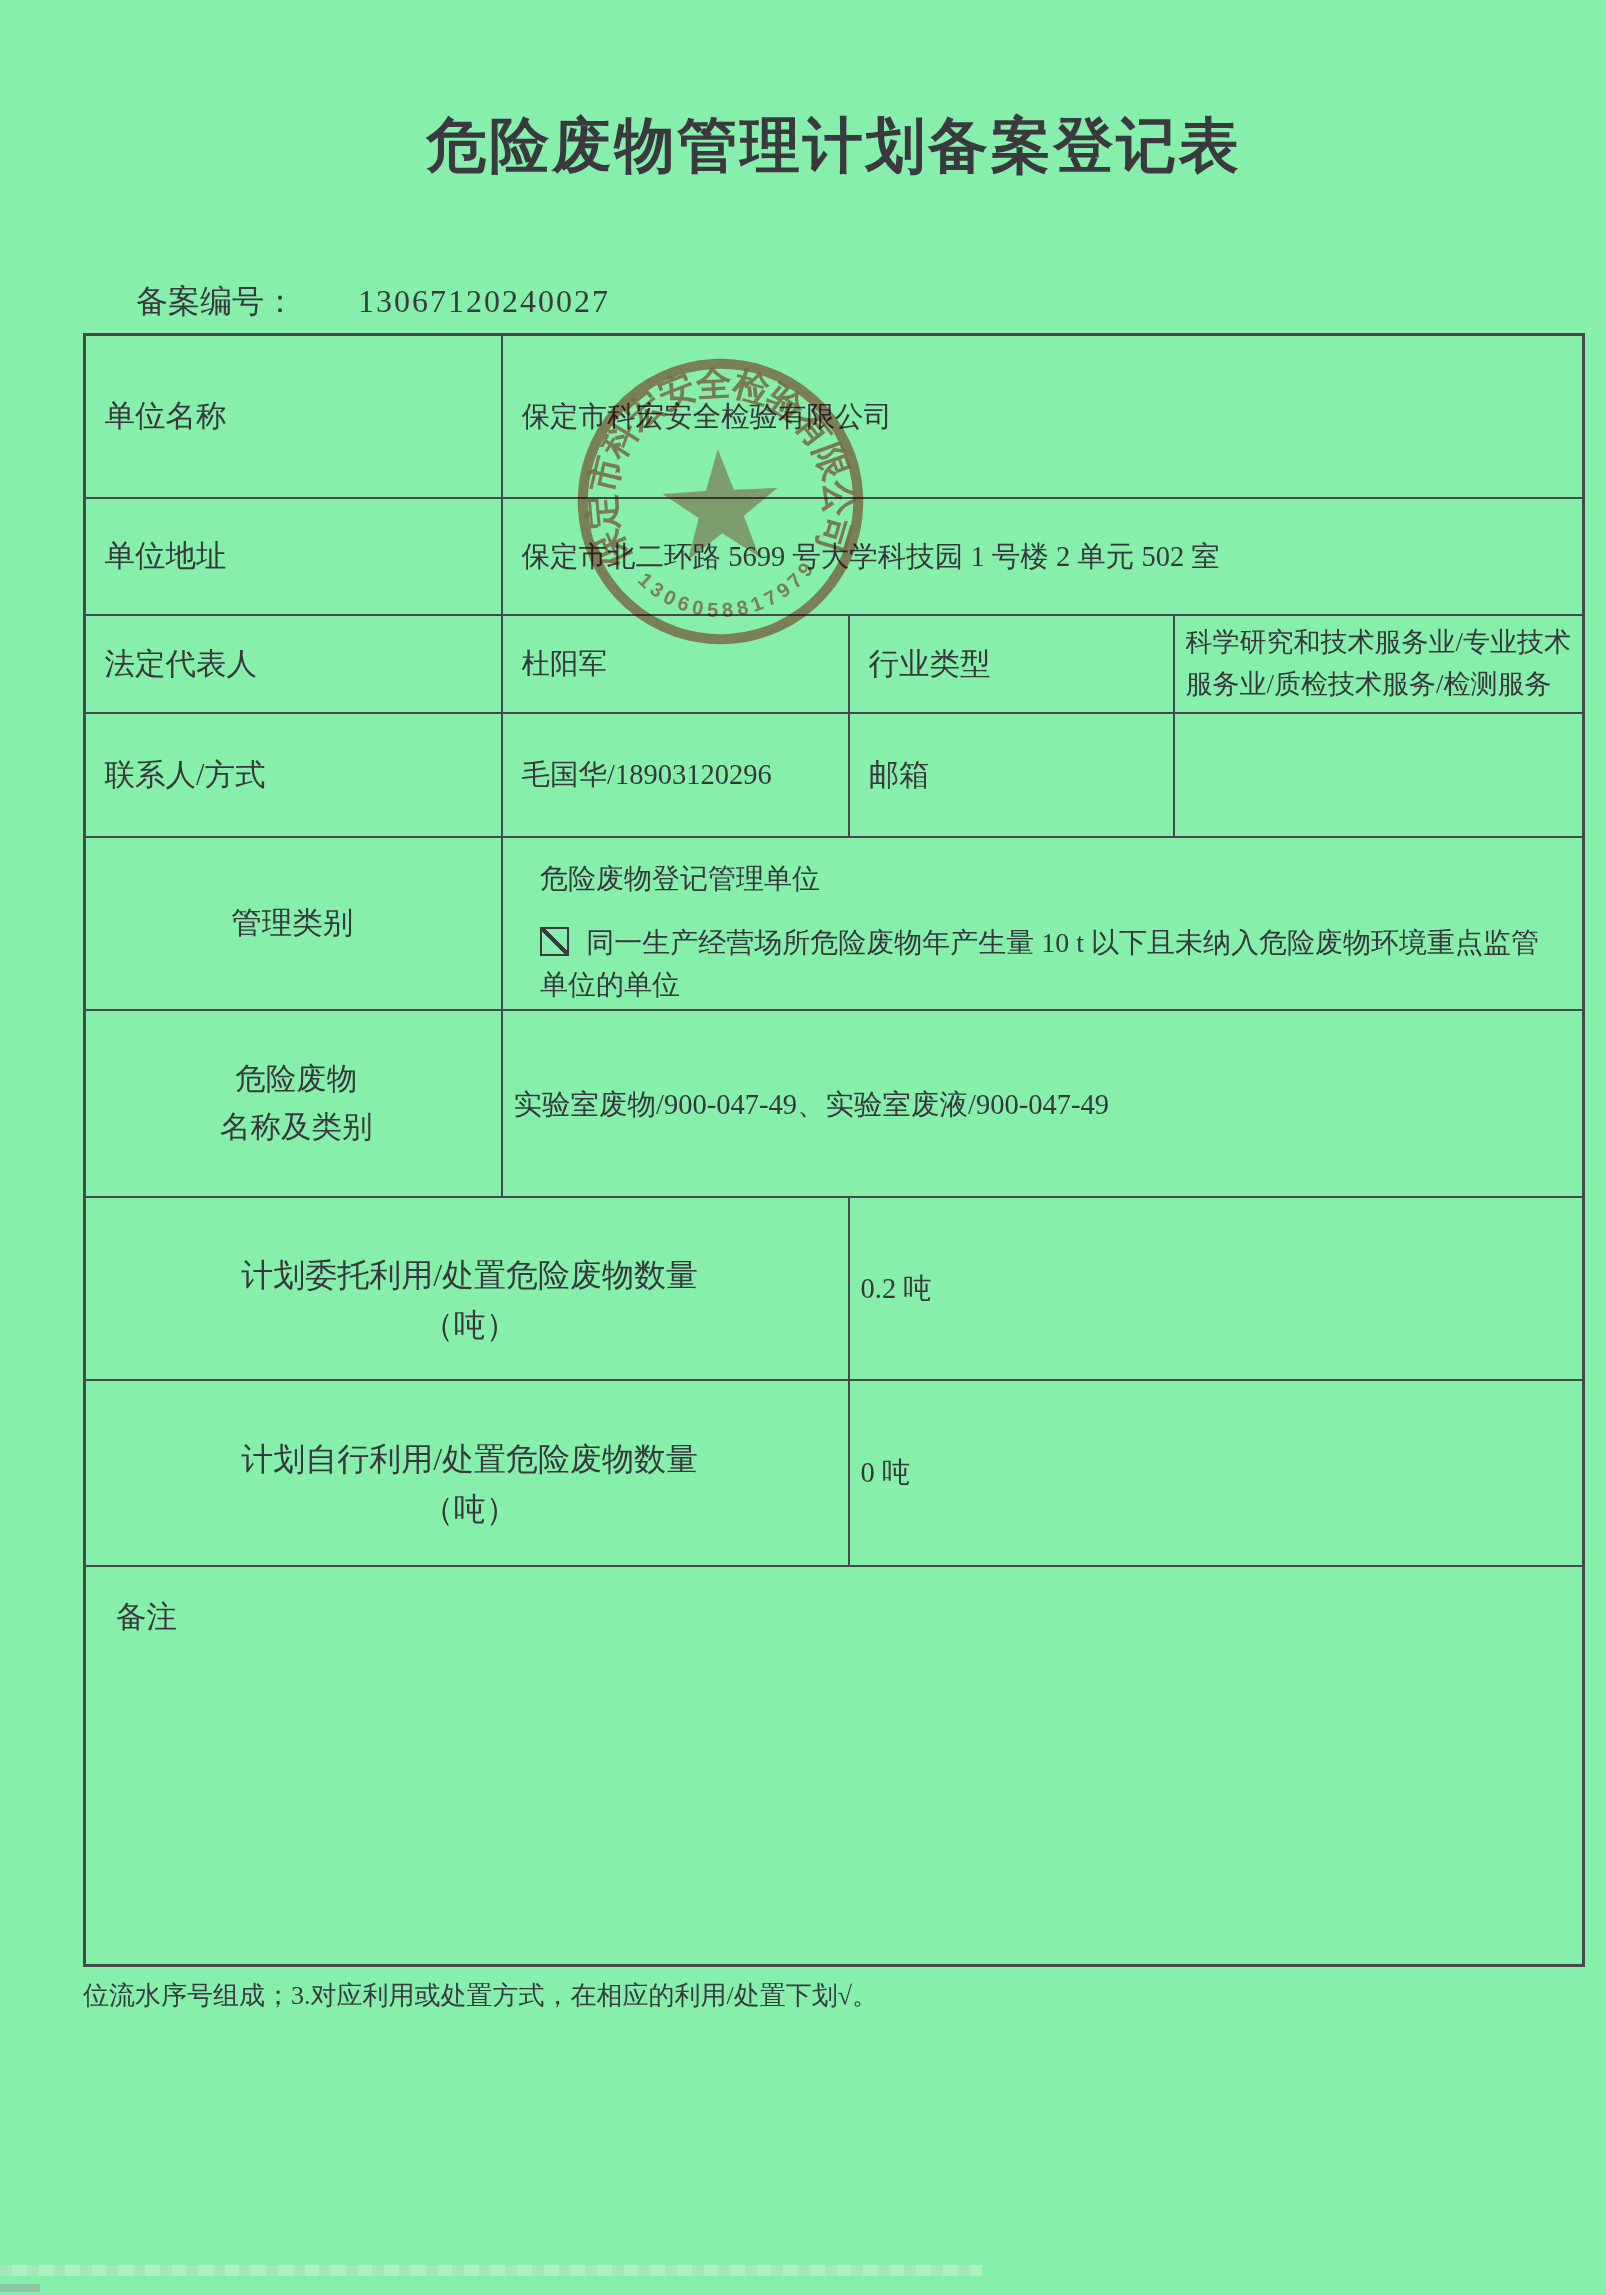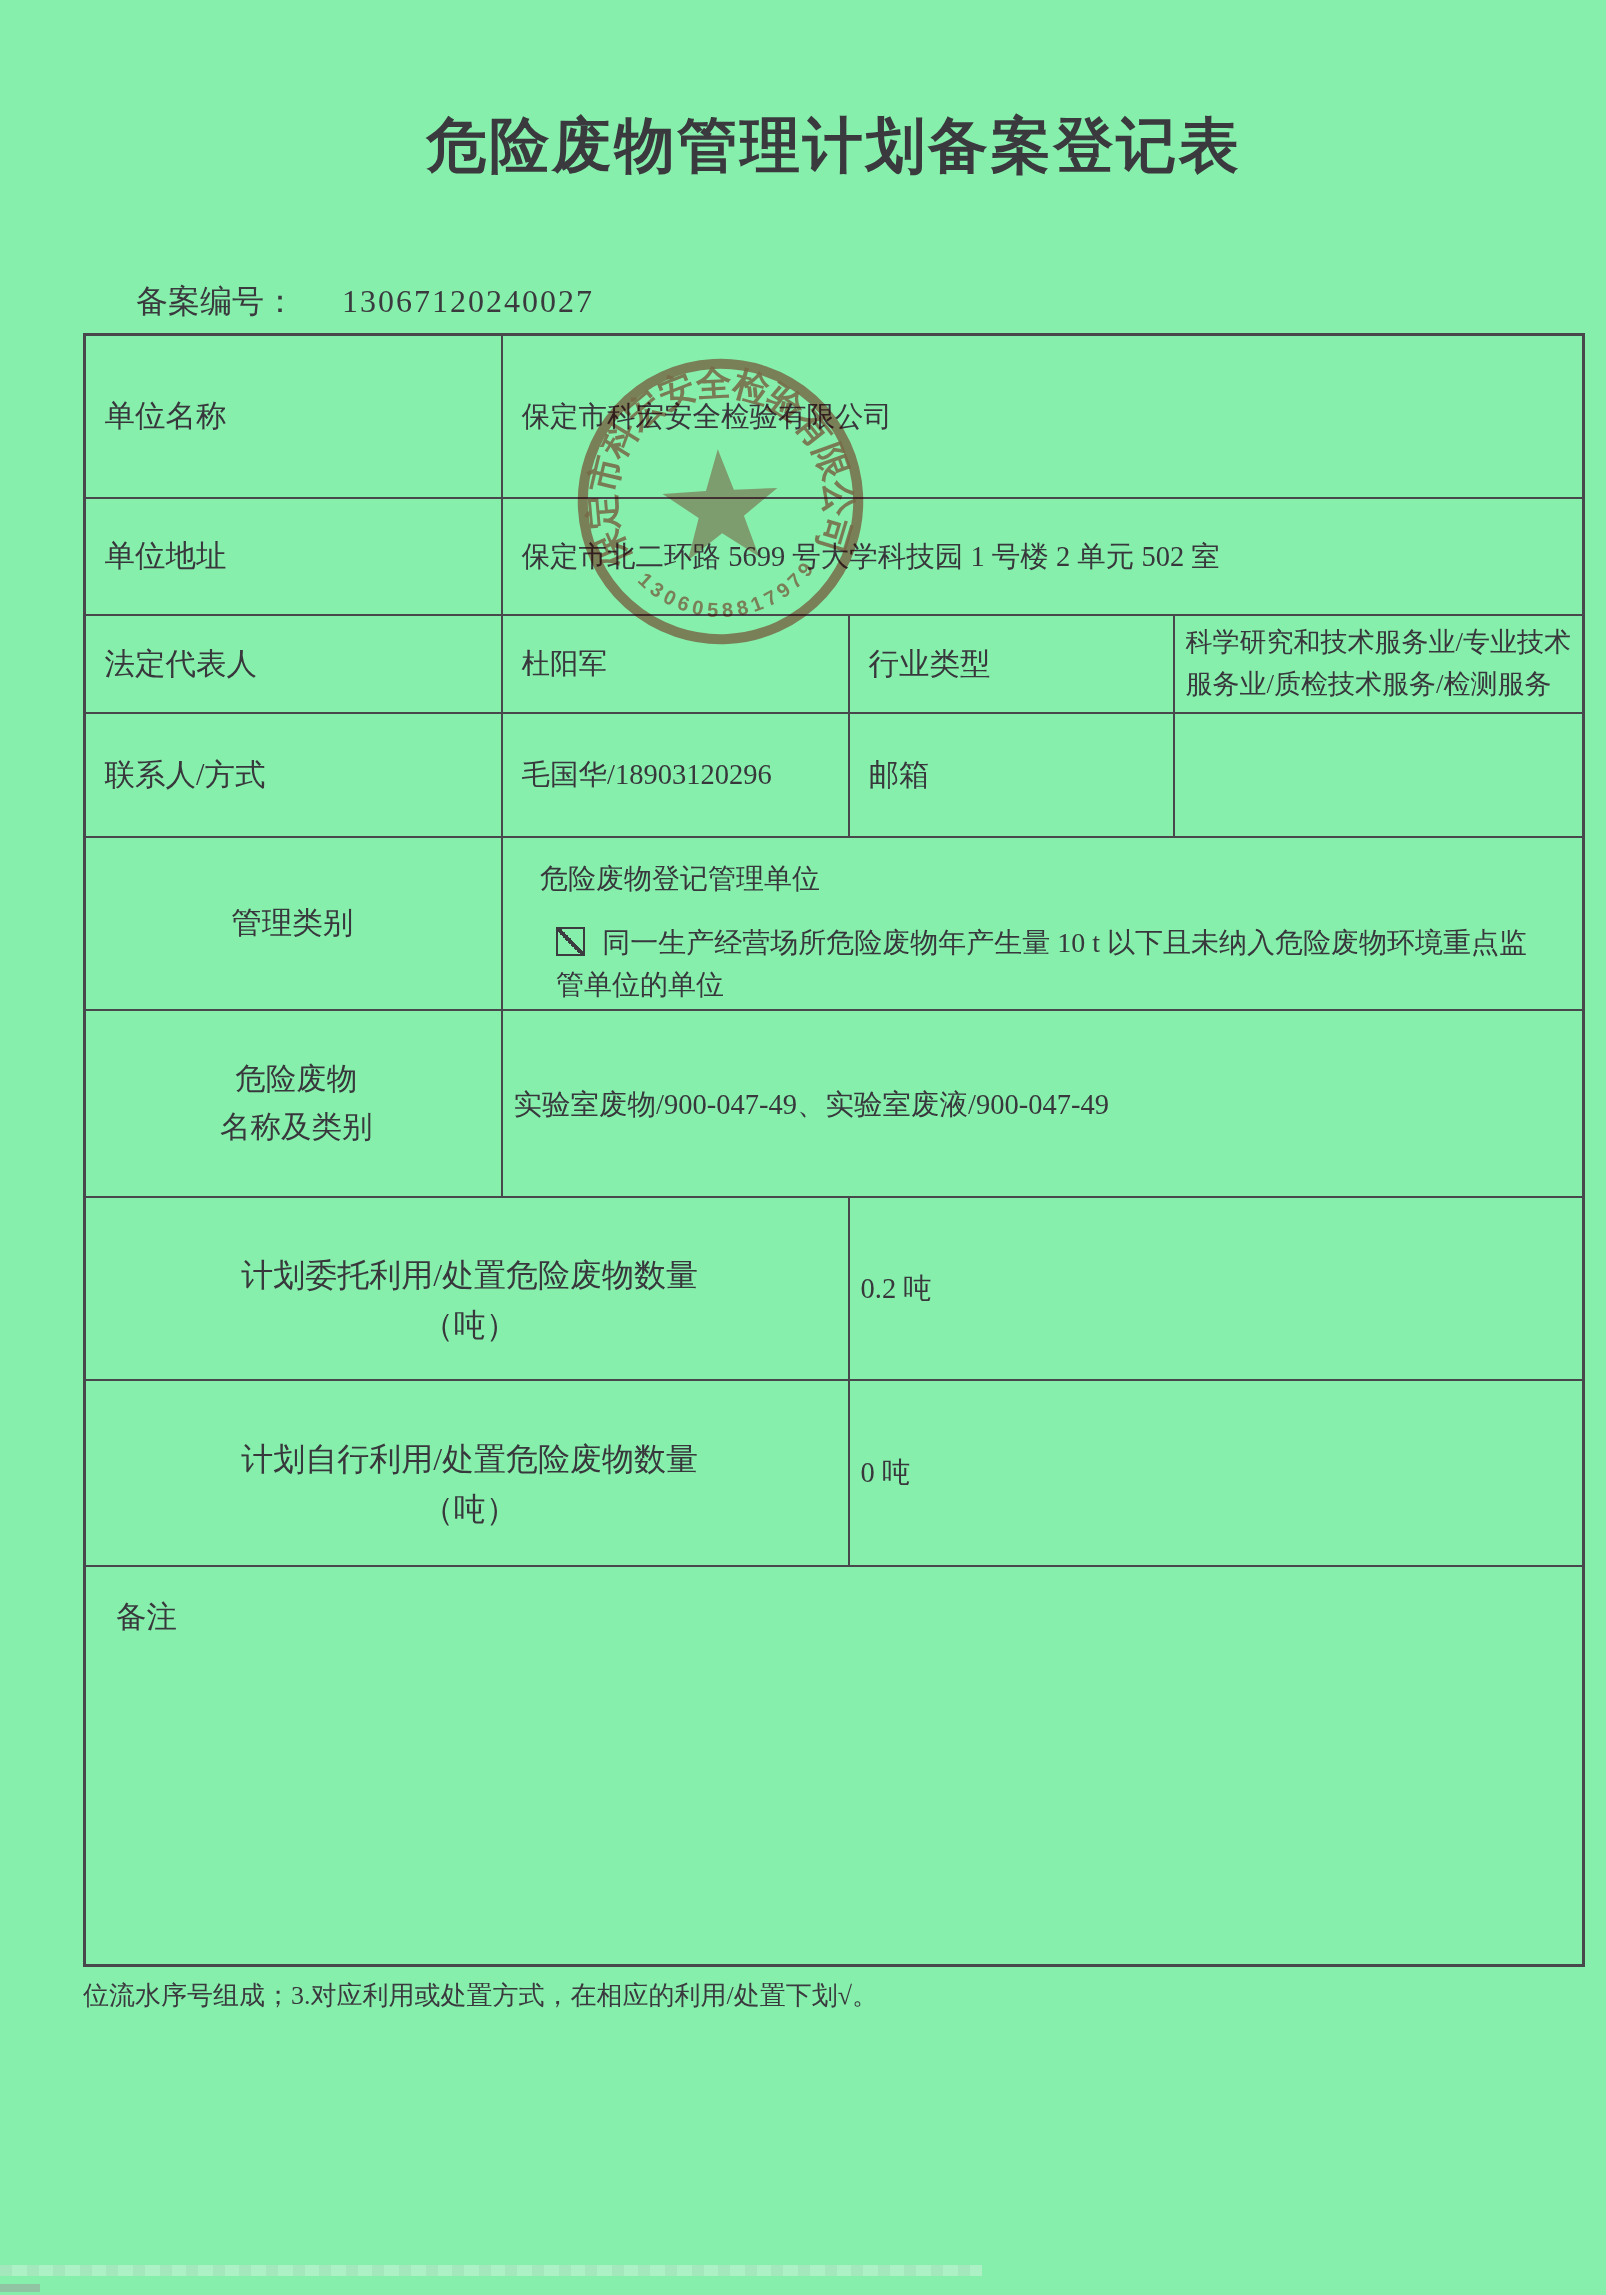--- a/index.html
+++ b/index.html
@@ -15,21 +15,21 @@
   .title{
     position:absolute;left:83px;top:106px;width:1502px;
     text-align:center;
     font-size:60px;font-weight:900;letter-spacing:2.7px;
     color:#3a3a3e;
   }
   .filing-line{
     position:absolute;left:136px;top:280px;
     font-size:32px;color:#3a3a3e;
   }
-  .filing-line .num{margin-left:46px;letter-spacing:2px;}
+  .filing-line .num{margin-left:62px;letter-spacing:2px;}
   
   .form-table{
     position:absolute;left:83px;top:333px;width:1502px;
     border:3.3px solid #48484c;
     box-sizing:border-box;
     background:transparent;
   }
   .row{display:flex;box-sizing:border-box;}
   .row + .row{border-top:2.7px solid #48484c;}
   .cell{
@@ -53,21 +53,21 @@
   .r5{height:173px;}
   .r6{height:187px;}
   .r7{height:183px;}
   .r8{height:186px;}
   .r9{height:399px;justify-content:center;}
   .wide-lab{width:762px;flex:none;margin-top:24px;}
   .two-line{display:block;text-align:center;align-self:center;width:100%;font-size:32px;line-height:1.55;}
   
   .mg-cell{display:block;padding:20px 37px 6.6px 37px;font-size:28px;line-height:1.5;}
   .mg-line1{margin:0 0 22px 0;}
-  .mg-option{margin:16px;}
+  .mg-option{margin:0;}
   .checkbox{
     display:inline-block;width:29px;height:29px;
     border:2.7px solid #3c3c40;box-sizing:border-box;
     margin-right:17.3px;vertical-align:-4px;
     background:linear-gradient(to top right,transparent 44%,#3c3c40 44%,#3c3c40 56%,transparent 56%);
   }
   
   .note{
     position:absolute;left:83px;top:1973px;width:1507px;
     font-size:26px;line-height:1.8;color:#3a3a3e;

